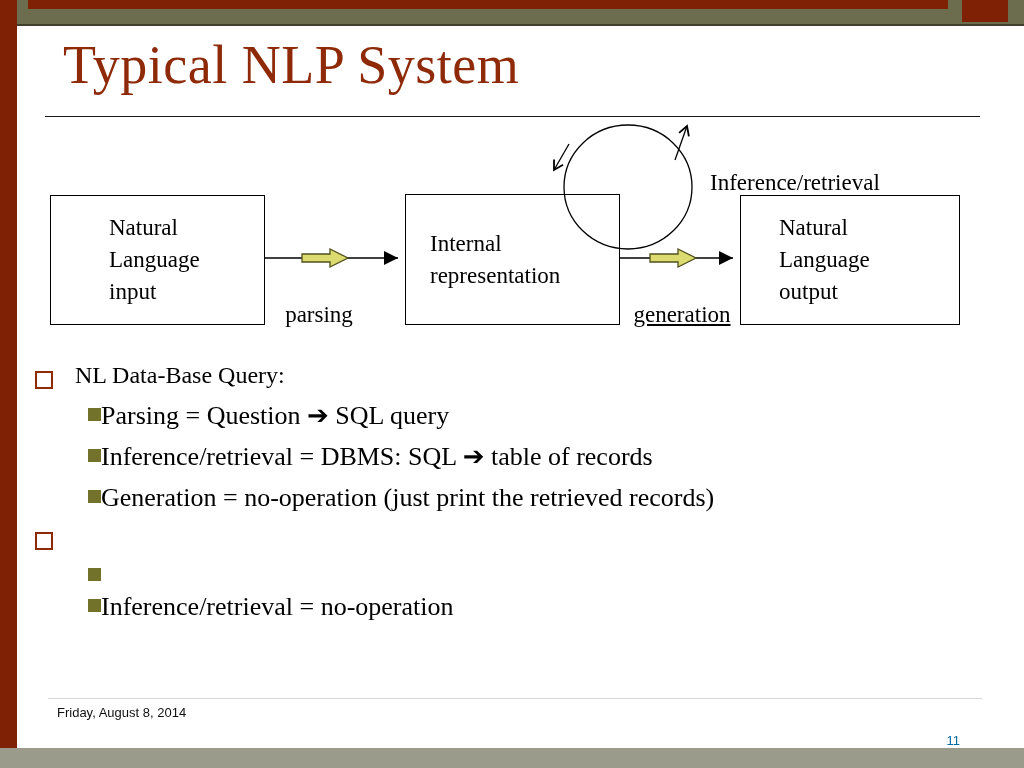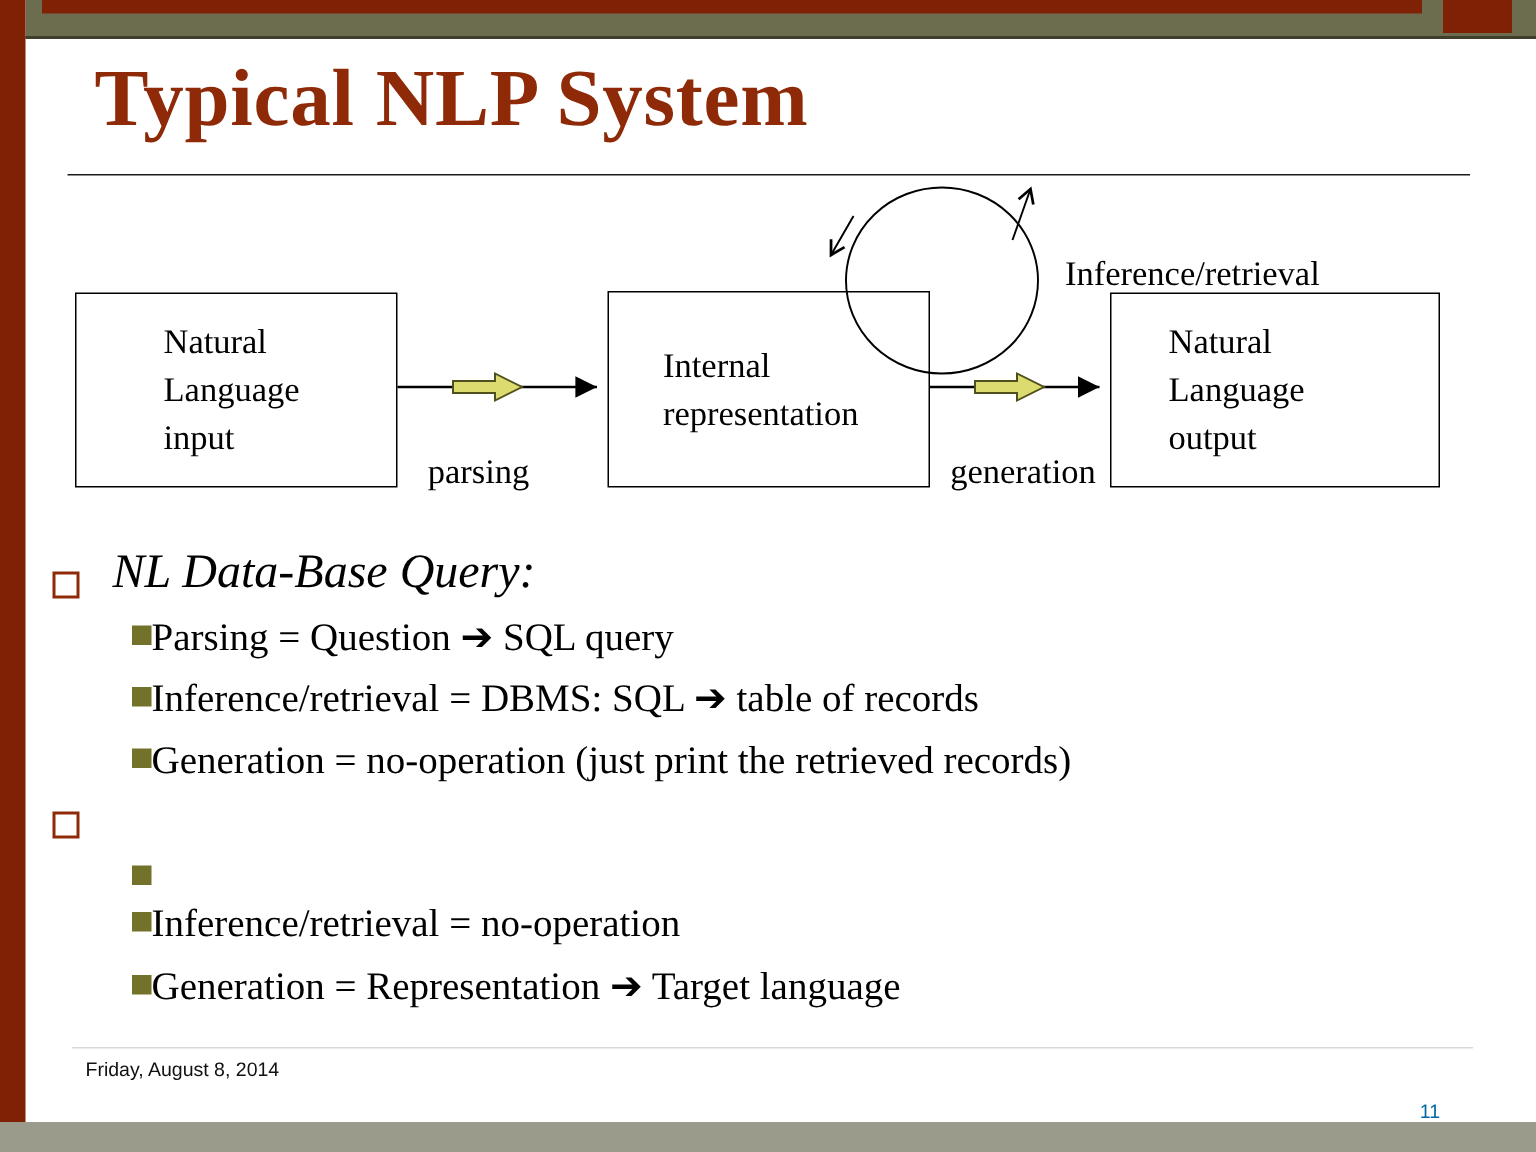--- a/index.html
+++ b/index.html
@@ -15,45 +15,45 @@
 
   
   .left-bar   { position: absolute; left: 0; top: 0; width: 17px; height: 768px; background: #7e2105; z-index: 4; }
   .top-band   { position: absolute; left: 17px; top: 0; width: 1007px; height: 24px; background: #6c6c4e; border-bottom: 2px solid #3f3f2b; z-index: 2; }
   .top-stripe { position: absolute; left: 28px; top: 0; width: 920px; height: 9px; background: #7e2105; z-index: 3; }
   .top-square { position: absolute; left: 962px; top: 0; width: 46px; height: 22px; background: #7e2105; z-index: 3; }
   .bottom-band{ position: absolute; left: 0; bottom: 0; width: 1024px; height: 20px; background: #9b9b8b; z-index: 5; }
 
   .title {
     position: absolute; left: 63px; top: 34px; margin: 0;
-    font-size: 54px; font-weight: 700; letter-spacing: 0.5px;
+    font-size: 54px; font-weight: 400; letter-spacing: 0.5px;
     color: #8e2a08; line-height: 1.15;
   }
   .title-rule { position: absolute; left: 45px; top: 116px; width: 935px; height: 0; border-top: 1.5px solid #1a1a1a; }
 
   
   .dbox {
     position: absolute; background: #fff; border: 1.6px solid #000;
     font-size: 23px; line-height: 1.38; white-space: pre-line;
     display: flex; align-items: center; box-sizing: border-box;
   }
   .box1 { left: 50px;  top: 195px; width: 215px; height: 130px; padding-left: 58px; }
-  .box2 { left: 405px; top: 194px; width: 215px; height: 131px; padding-left: 36px; }
+  .box2 { left: 405px; top: 194px; width: 215px; height: 131px; padding-left: 24px; }
   .box3 { left: 740px; top: 195px; width: 220px; height: 130px; padding-left: 38px; }
 
   .overlay { position: absolute; left: 0; top: 0; width: 1024px; height: 768px; pointer-events: none; z-index: 1; }
 
   .lbl { position: absolute; font-size: 23px; line-height: 1.1; margin-top: 34px; }
   .parsing    { left: 255px; top: 268px; width: 128px; text-align: center; }
-  .generation { left: 618px; top: 268px; width: 128px; text-align: center; }
+  .generation { left: 618px; top: 268px; width: 128px; text-align: center; text-decoration: underline; }
   .inference  { left: 710px; top: 136px; }
 
   
   .bullets { position: absolute; left: 35px; top: 352px; right: 20px; padding-top: 10px; }
-  .b1 { display: flex; align-items: flex-end; gap: 22px; font-size: 32px; line-height: 1.15; margin: 0 0 10px 0; font-style: italic; }
+  .b1 { display: flex; align-items: center; gap: 22px; font-size: 24px; line-height: 1.15; margin: 0 0 10px 0; }
   .b1.mt { margin-top: 5px; }
   .sq1 { width: 14px; height: 14px; border: 2.5px solid #8e2a08; margin-top: 9px; flex: none; }
   .b2 { display: flex; align-items: flex-start; font-size: 26px; line-height: 1.2; margin: 0 0 10px 53px; }
   .sq2 { width: 13px; height: 13px; background: #72722a; margin-top: 8px; flex: none; }
 
   
   .footer-rule { position: absolute; left: 48px; top: 698px; width: 934px; height: 0; border-top: 1px solid #d8d8d8; }
   .footer-date { position: absolute; left: 57px; top: 705px; font-family: "Liberation Sans", sans-serif; font-size: 13px; color: #111; text-align: right; }
   .footer-page { position: absolute; right: 64px; top: 705px; font-family: "Liberation Sans", sans-serif; font-size: 13px; color: #0369a1; margin-top: 28px; }
 </style>
@@ -127,24 +127,20 @@
     <div class="b1 mt">
       <span class="sq1"></span>
     </div>
     <div class="b2">
       <span class="sq2"></span>
     </div>
     <div class="b2">
       <span class="sq2"></span>
       <span>Inference/retrieval = no-operation</span>
     </div>
-    <div class="b2">
-      <span class="sq2"></span>
-      <span>Generation = Representation ➔ Target language</span>
-    </div>
 
   </div>
 
   <div class="footer-rule"></div>
   <div class="footer-date">Friday, August 8, 2014</div>
   <div class="footer-page">11</div>
 
 </div>
 
 </body></html>

